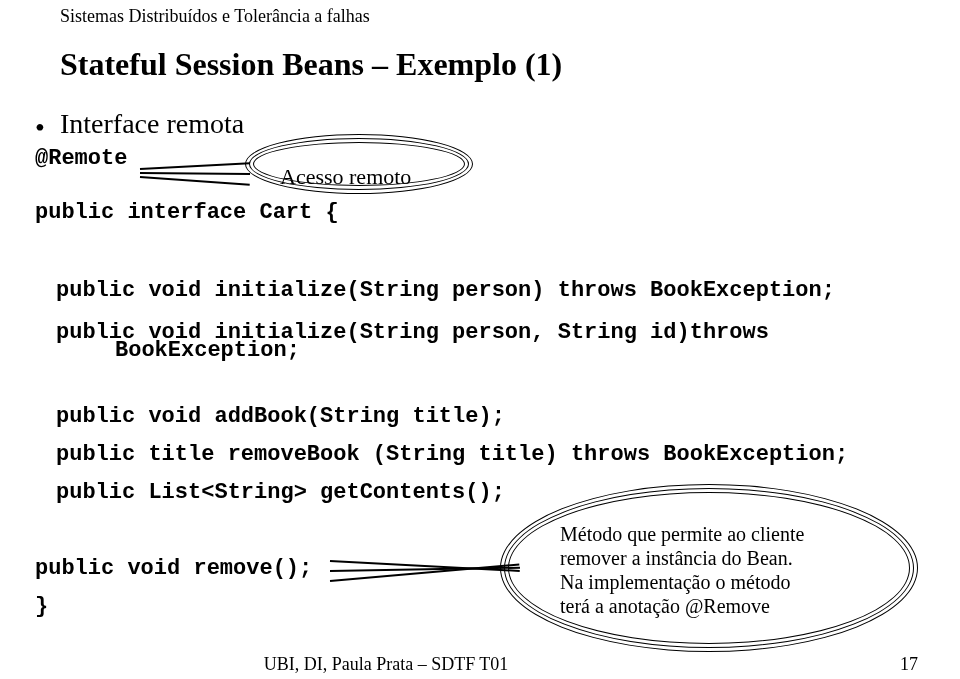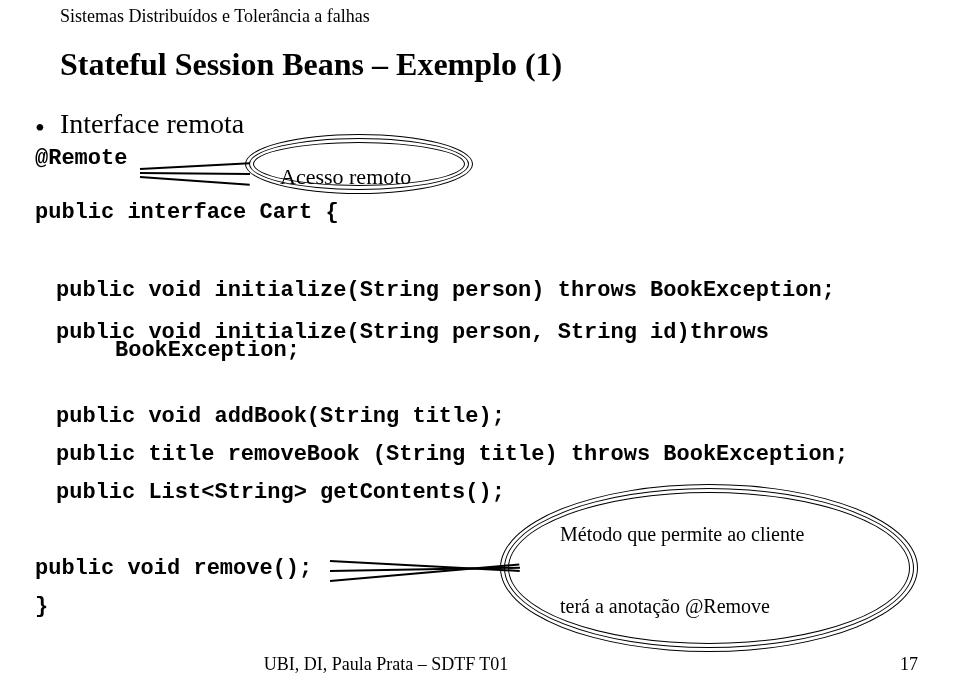--- a/index.html
+++ b/index.html
@@ -195,19 +195,19 @@
 <div id="bubble2" class="bubble-wrap">
   <div class="ellipse e1"></div>
   <div class="ellipse e2"></div>
   <div class="ellipse e3"></div>
 </div>
 <div class="tail" id="tail2a"></div>
 <div class="tail" id="tail2b"></div>
 <div class="tail" id="tail2c"></div>
 <div id="bubble2-text" class="bubble-text">
   <span>Método que permite ao cliente</span><br>
-  <br>
-  <br>
+  <span>remover a instância do Bean.</span><br>
+  <span>Na implementação o método</span><br>
   <span>terá a anotação @Remove</span>
 </div>
 
 <div class="footer-line">UBI, DI, Paula Prata – SDTF T01</div>
 <div class="footer-page">17</div>
 
 </body></html>

